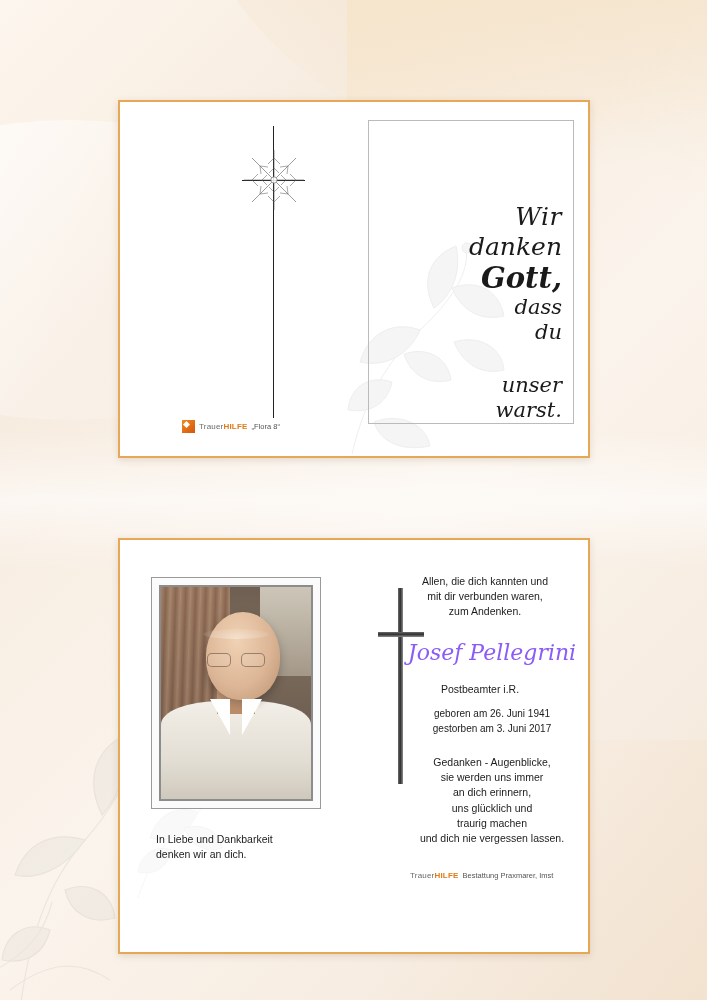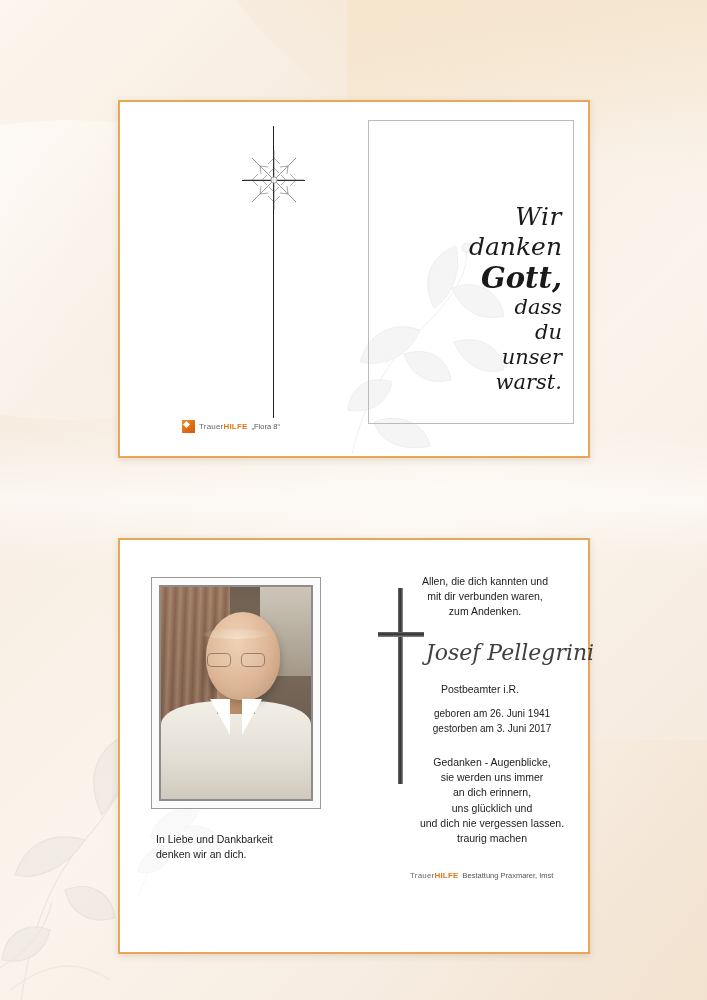--- a/index.html
+++ b/index.html
@@ -154,21 +154,21 @@
     font-family: "DejaVu Serif", serif;
     font-style: italic;
     color: #1a1a1a;
     line-height: 1.18;
   }
   .verse .l1 { font-size: 25px; letter-spacing: 0.5px; }
   .verse .l2 { font-size: 25px; }
   .verse .l3 { font-size: 29px; font-weight: bold; }
   .verse .l4 { font-size: 21px; }
   .verse .l5 { font-size: 21px; }
-  .verse .l6 { font-size: 21px; }
+  .verse .l6 { font-size: 21px; margin-top: 28px; }
   .verse .l7 { font-size: 21px; }
 
   
   .logo-lockup {
     display: flex;
     align-items: center;
     gap: 4px;
   }
   .logo-mark {
     width: 13px;
@@ -369,28 +369,28 @@
     top: 34px;
     width: 190px;
     text-align: center;
     font-size: 10.5px;
     color: #1b1b1b;
     line-height: 1.45;
   }
 
   .deceased-name {
     position: absolute;
-    left: 300px;
+    left: 282px;
     top: 100px;
     width: 180px;
     text-align: center;
     font-family: "DejaVu Serif", serif;
     font-style: italic;
     font-size: 22px;
-    color: #404040;
+    color: #8b5cf6;
     white-space: nowrap;
   }
 
   .profession {
     position: absolute;
     left: 270px;
     top: 143px;
     width: 180px;
     text-align: center;
     font-size: 10.5px;
@@ -573,22 +573,22 @@
     <div class="dates">
       <div>geboren am 26. Juni 1941</div>
       <div>gestorben am 3. Juni 2017</div>
     </div>
 
     <div class="memorial-verse">
       <div>Gedanken - Augenblicke,</div>
       <div>sie werden uns immer</div>
       <div>an dich erinnern,</div>
       <div>uns glücklich und</div>
+      <div>traurig machen</div>
       <div>und dich nie vergessen lassen.</div>
-      <div>traurig machen</div>
     </div>
 
     <div class="love-text">
       <div>In Liebe und Dankbarkeit</div>
       <div>denken wir an dich.</div>
     </div>
 
     <div class="bottom-logo">
       <span class="logo-text">
         <span class="trauer">Trauer</span><span class="hilfe">HILFE</span>

